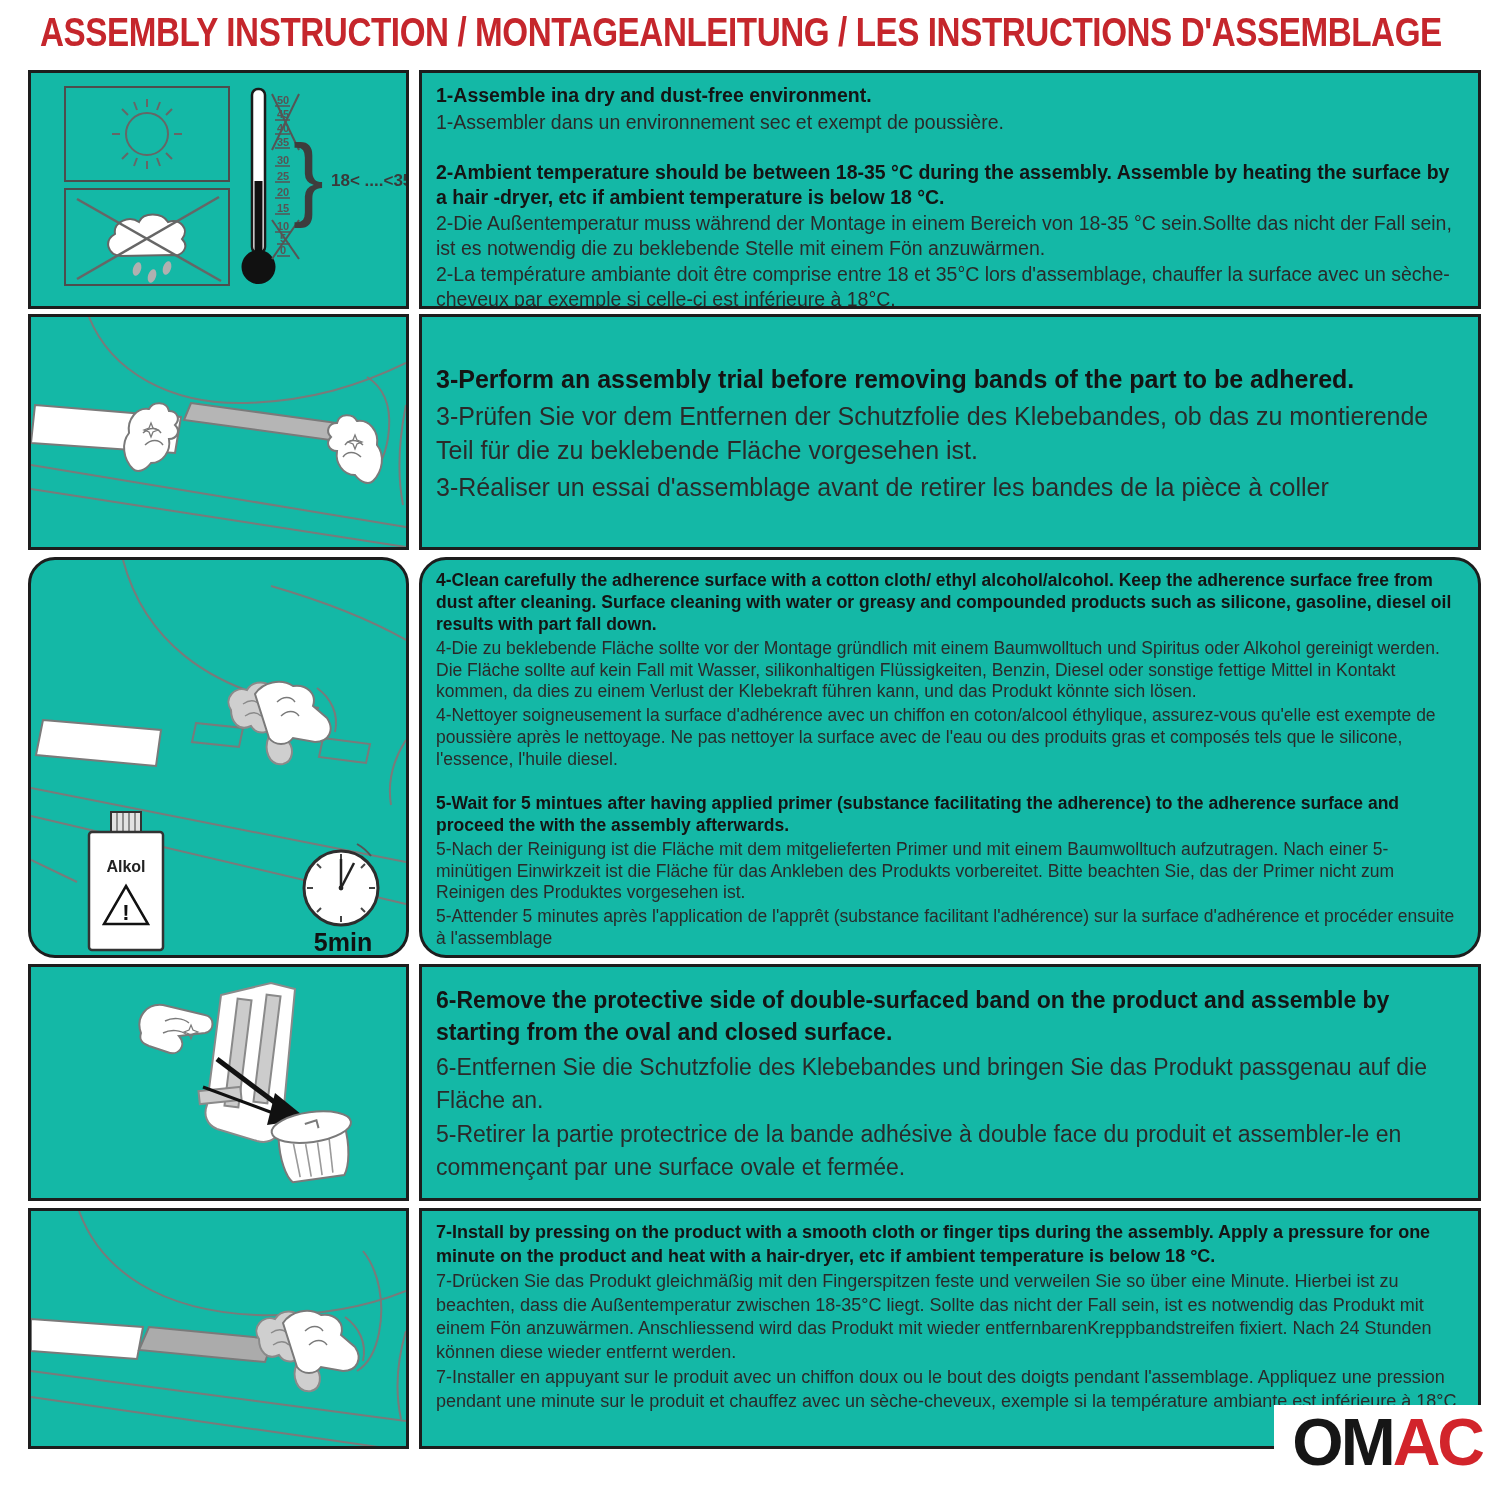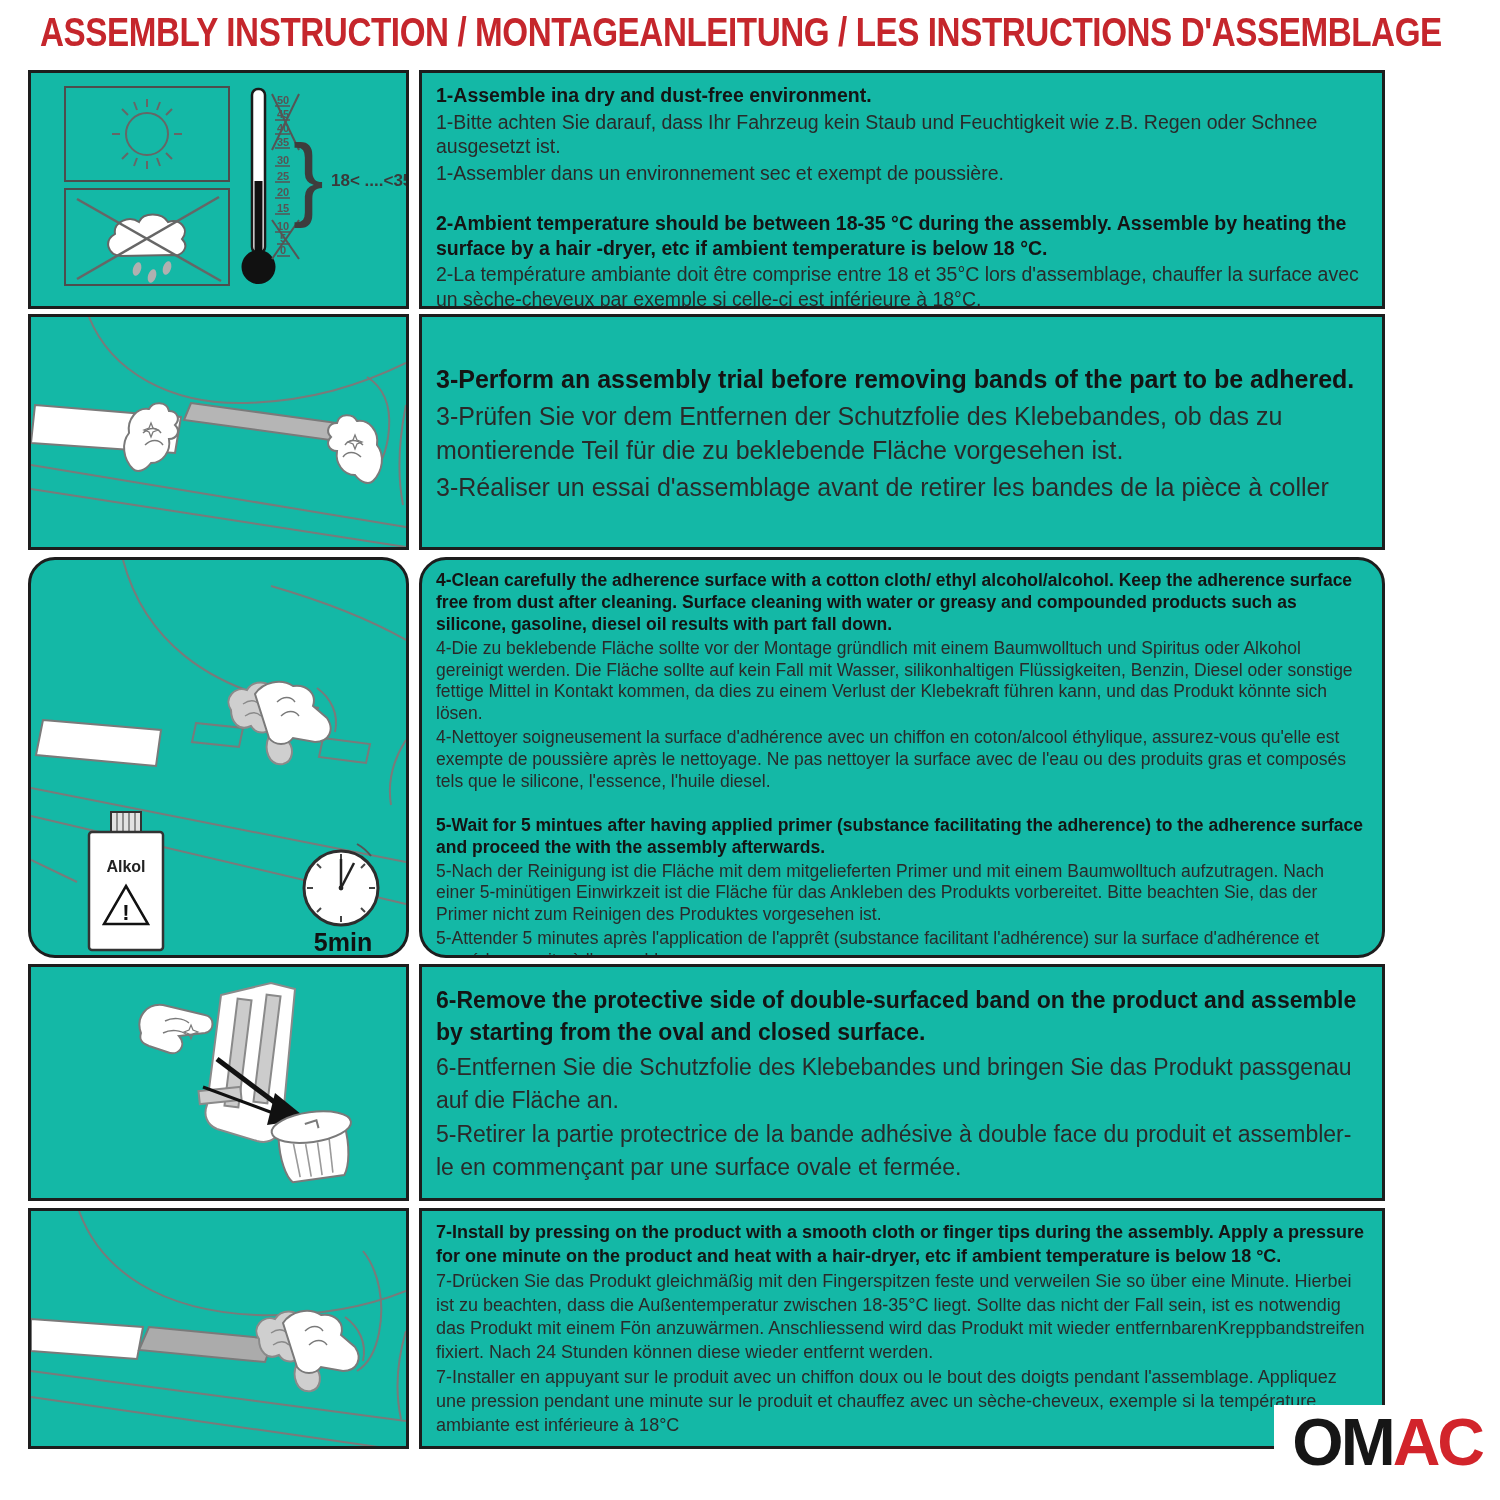--- a/index.html
+++ b/index.html
@@ -2,21 +2,21 @@
 <html><head>
 <meta charset="utf-8">
 <style>
   html,body{margin:0;padding:0;background:#fff;}
   body{width:1500px;height:1500px;position:relative;font-family:"Liberation Sans",sans-serif;color:#222;overflow:hidden;}
   .page{position:absolute;inset:0;background:#fff;}
   .title{position:absolute;left:40px;top:10px;font-size:40px;font-weight:800;white-space:nowrap;
          transform:scaleX(0.83);transform-origin:left center;letter-spacing:-0.5px;}
   .box{position:absolute;border:3px solid #1d1d1d;background:#14b8a6;box-sizing:border-box;}
   .imgbox{left:28px;width:381px;overflow:hidden;}
-  .txtbox{left:419px;width:966px;padding:10px 16px 6px 14px;overflow:hidden;}
+  .txtbox{left:419px;width:1062px;padding:10px 16px 6px 14px;overflow:hidden;}
   .r1{top:70px;height:239px;}
   .r2{top:314px;height:236px;}
   .r3{top:557px;height:401px;border-radius:27px;}
   .r4{top:964px;height:237px;}
   .r5{top:1208px;height:241px;}
   .center-v{display:flex;flex-direction:column;justify-content:center;}
   p{margin:0 0 2px 0;}
   .h{font-weight:700;color:#141414;}
   .b{font-weight:400;color:#2a2a2a;}
   .s12 p{font-size:19.5px;line-height:1.26;}
@@ -111,23 +111,23 @@
           <line x1="241" y1="147" x2="268" y2="186"></line>
             <line x1="268" y1="147" x2="241" y2="186"></line>
         </g>
         <text x="262" y="136" font-size="92" fill="#3d3d3d">}</text>
         <text x="300" y="113" font-size="17" font-weight="bold" fill="#3a3a3a">18&lt; ....&lt;35 C</text>
       </g>
     </svg>
   </div>
   <div class="box txtbox r1 s12">
     <p class="h">1-Assemble ina dry and dust-free environment.</p>
-    <p class="b">1-Bitte achten Sie darauf, dass Ihr Fahrzeug kein Staub und Feuchtigkeit wie z.B. Regen oder Schnee ausgesetzt ist.</p>
     <p class="b">1-Assembler dans un environnement sec et exempt de poussière.</p>
     <p class="h gap-top">2-Ambient temperature should be between 18-35 °C  during the assembly. Assemble by heating the surface by a hair -dryer, etc if ambient temperature is below 18 °C.</p>
+    <p class="b">2-Die Außentemperatur muss während der Montage in einem Bereich von 18-35 °C  sein.Sollte das nicht der Fall sein, ist es notwendig die zu beklebende Stelle mit einem Fön anzuwärmen.</p>
     <p class="b">2-La température ambiante doit être comprise entre 18 et 35°C lors d'assemblage, chauffer la surface avec un sèche-cheveux par exemple si celle-ci est inférieure à 18°C.</p>
   </div>
 
   <div class="box imgbox r2">
     <svg width="375" height="230" viewBox="0 0 375 230">
       <g stroke="#7a7a7a" stroke-width="2" fill="none">
         <path d="M 58,0 C 80,55 140,88 215,86 C 280,84 330,68 375,46"></path>
         <path d="M 336,60 C 352,70 360,86 358,112 C 356,138 348,152 336,160"></path>
         <path d="M 375,88 C 368,122 366,156 372,188"></path>
         <path d="M 0,148 L 375,210"></path>

